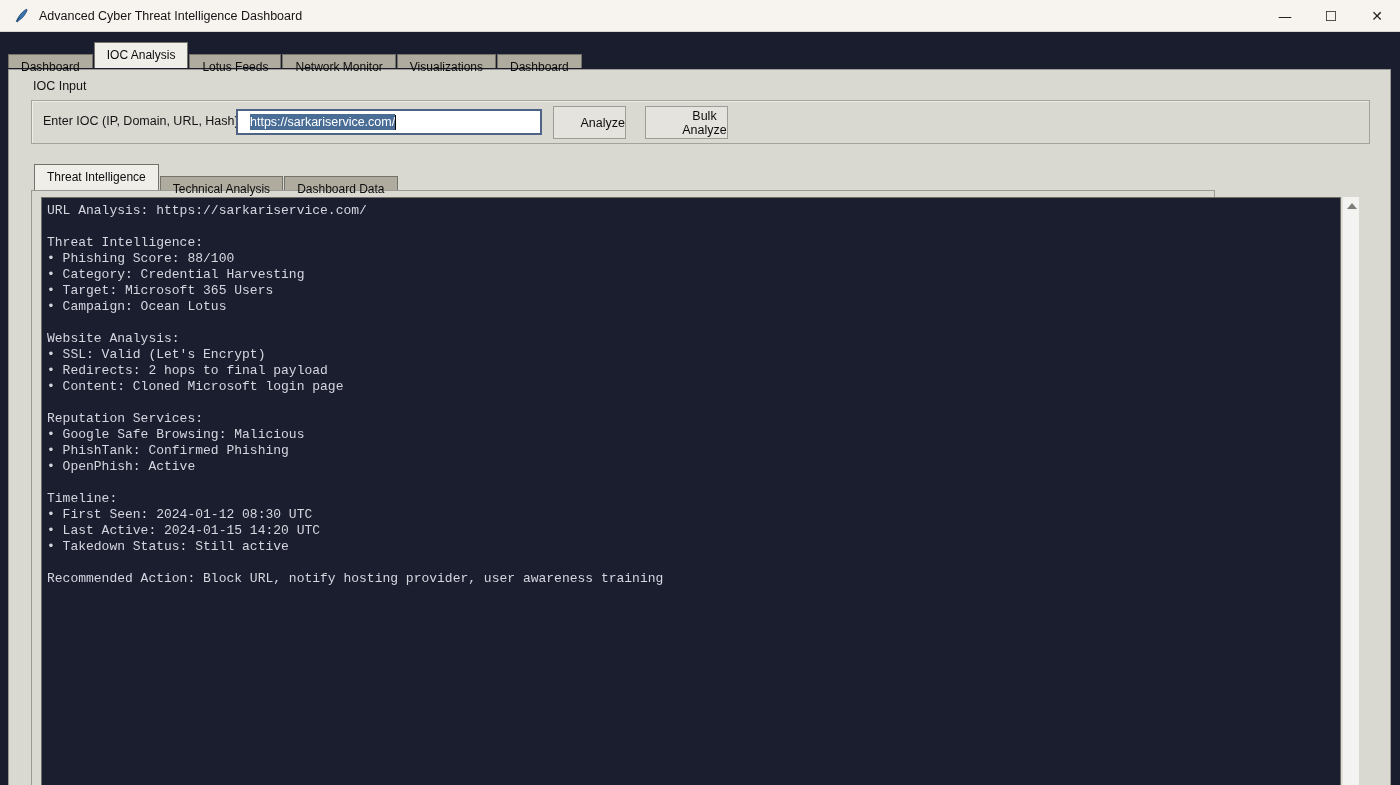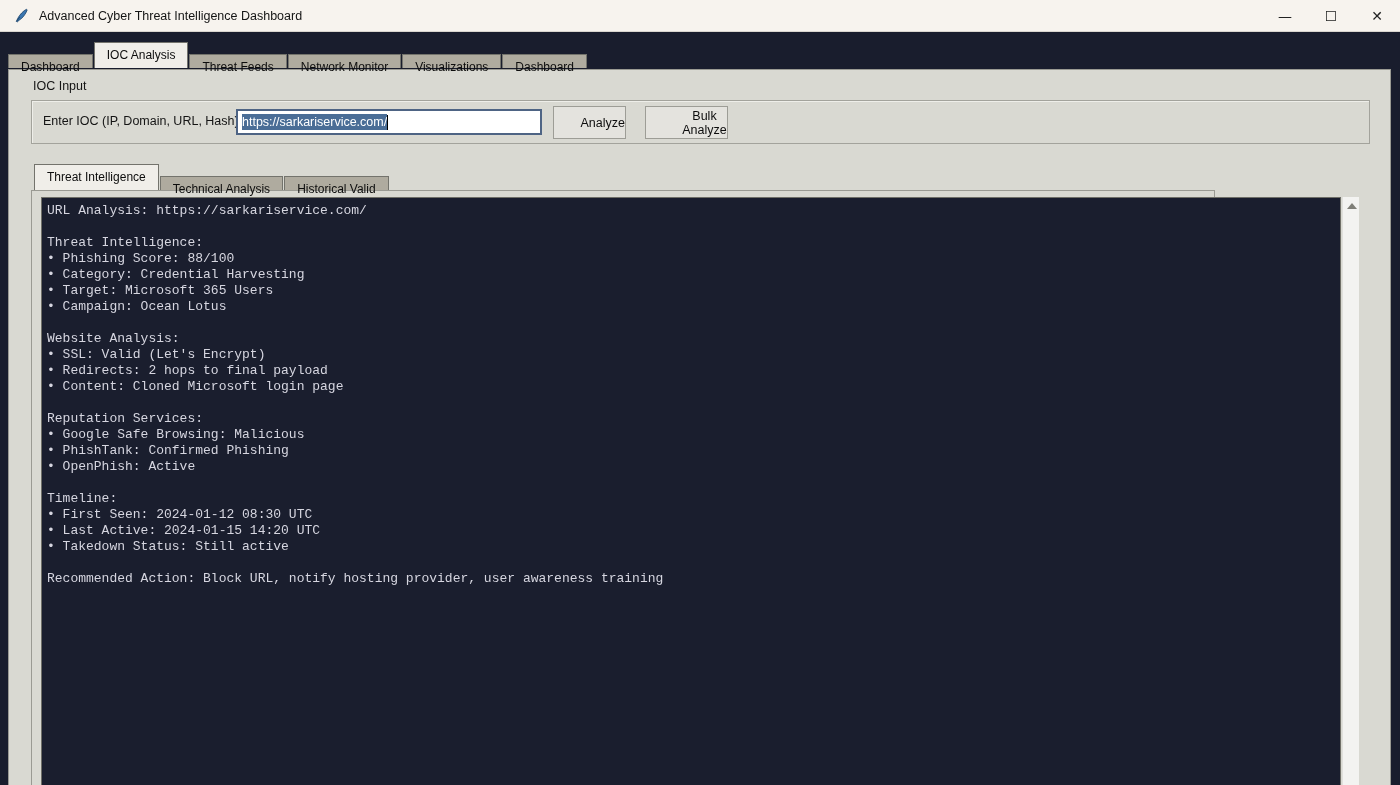--- a/index.html
+++ b/index.html
@@ -43,21 +43,21 @@
   }
   .section-label{position:absolute; left:24px; top:9px; font-size:12.5px; color:#141414;}
   .ioc-frame{
     position:absolute; left:22px; top:30px; width:1339px; height:44px;
     border:1px solid #a3a39c; box-shadow:inset 1px 1px 0 #eeeee9;
   }
   .ioc-label{position:absolute; left:11px; top:13px; font-size:12.5px; color:#141414;}
   .ioc-entry{
     position:absolute; left:204px; top:8px; width:306px; height:26px;
     background:#ffffff; border:2px solid var(--entry-border);
-    display:flex; align-items:center; padding-left:4px; font-size:12.5px; overflow:hidden;
+    display:flex; align-items:center; padding-left:12px; font-size:12.5px; overflow:hidden;
   }
   .ioc-entry .selected-text{background:var(--sel-bg); color:#fff; padding:1px 0; white-space:nowrap;}
   .caret{display:inline-block; width:1px; height:15px; background:#000; margin-left:0;}
   .btn{
     position:absolute; top:5px; height:33px; background:var(--btn-bg);
     border:1px solid #9d9d96; font-size:12.5px; color:#0d0d0d;
     font-family:"Liberation Sans", sans-serif;
   }
   .btn-analyze{left:521px; width:73px;text-align:right;}
   .btn-bulk{left:613px; width:83px;padding-left:36px;}
@@ -99,21 +99,21 @@
   <div class="win-controls">
     <button class="win-btn">—</button>
     <button class="win-btn">☐</button>
     <button class="win-btn">✕</button>
   </div>
 </div>
 
 <div class="main-tabs">
   <div class="tab">Dashboard</div>
   <div class="tab selected">IOC Analysis</div>
-  <div class="tab">Threat Feeds</div>
+  <div class="tab">Lotus Feeds</div>
   <div class="tab">Network Monitor</div>
   <div class="tab">Visualizations</div>
   <div class="tab">Dashboard</div>
 </div>
 
 <div class="content-panel">
 
   <div class="section-label">IOC Input</div>
 
   <div class="ioc-frame">
@@ -122,21 +122,21 @@
       <span class="selected-text">https://sarkariservice.com/</span>
         <span class="caret"></span>
     </div>
     <button class="btn btn-analyze">Analyze</button>
     <button class="btn btn-bulk">Bulk Analyze</button>
   </div>
 
   <div class="sub-tabs">
     <div class="tab selected">Threat Intelligence</div>
     <div class="tab">Technical Analysis</div>
-    <div class="tab">Historical Valid</div>
+    <div class="tab">Dashboard Data</div>
   </div>
 
   <div class="sub-panel">
     <div class="terminal">URL Analysis: https://sarkariservice.com/
 
 Threat Intelligence:
 • Phishing Score: 88/100
 • Category: Credential Harvesting
 • Target: Microsoft 365 Users
 • Campaign: Ocean Lotus

